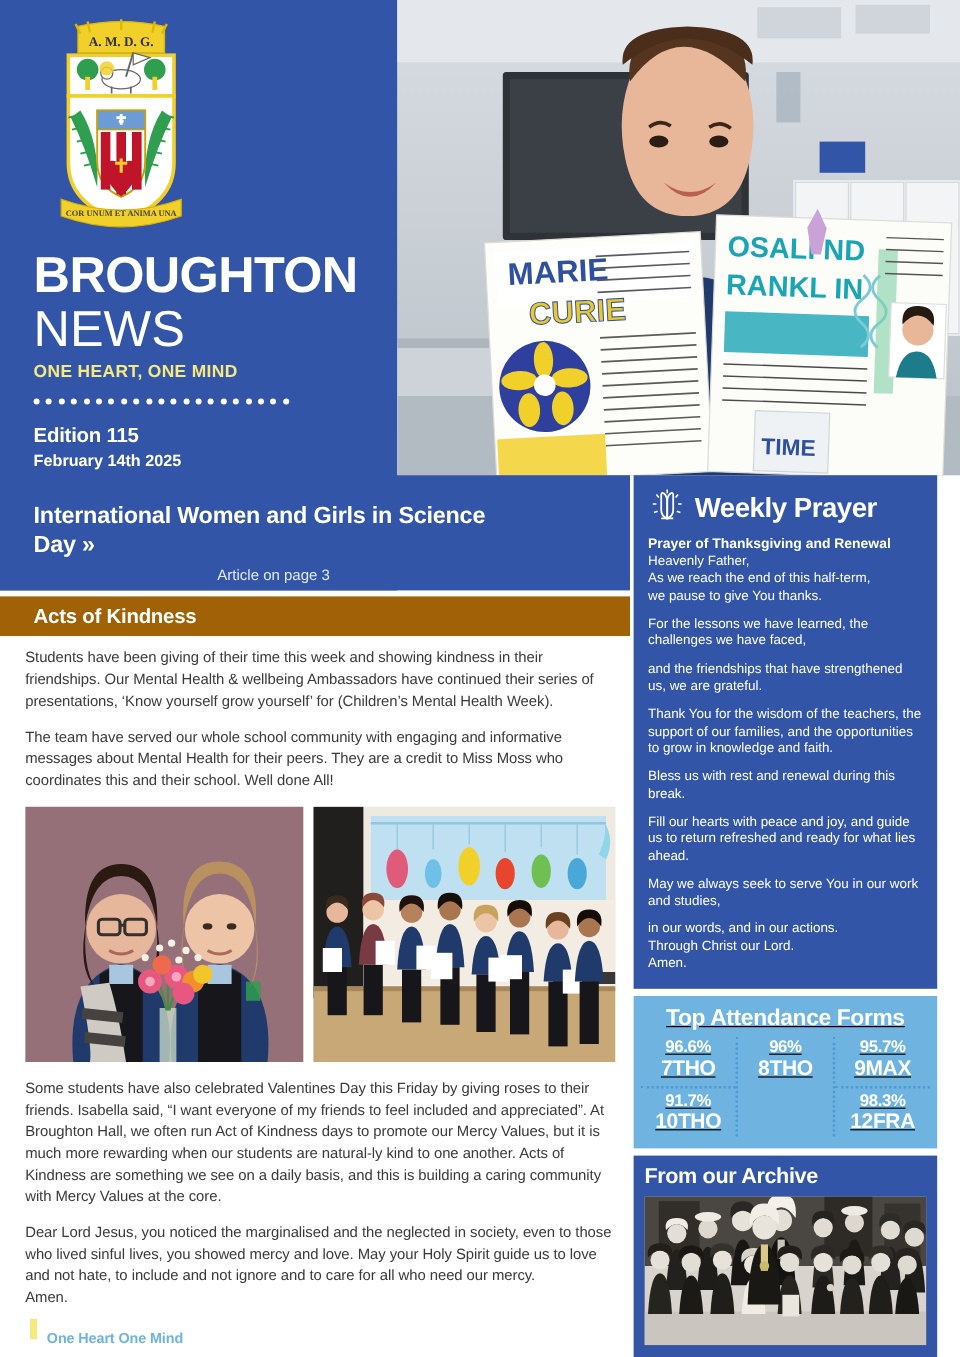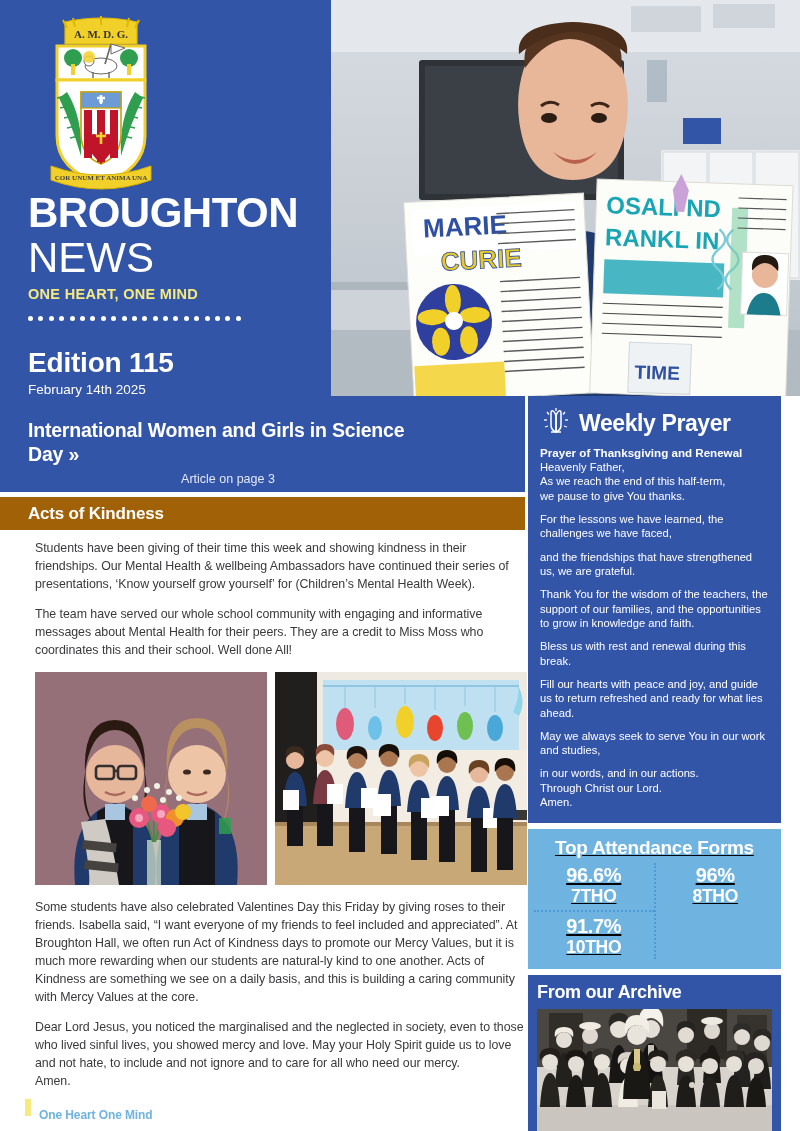--- a/index.html
+++ b/index.html
@@ -22,59 +22,59 @@
     overflow:hidden; background:#9aa6b4;
   }
   .hdr-headline-bar {
     position:absolute; left:0; top:396px; width:525px; height:96px;
     background:#3355a8; z-index:3;
   }
 
   
   .crest { position:absolute; left:45px; top:14px; width:112px; height:178px; }
 
-  .masthead { position:absolute; left:28px; top:192px; width:300px; z-index:4;}
+  .masthead { position:absolute; left:28px; top:208px; width:300px; z-index:4;}
   .m-broughton {
     font-size:42px; font-weight:bold; color:#fff; letter-spacing:-0.5px;
     line-height:1.0;
   }
   .m-news {
     font-size:42px; font-weight:300; color:#fff; letter-spacing:0px;
     line-height:1.05; margin-top:2px;
   }
   .m-tag {
     font-size:14.5px; font-weight:bold; color:#f5e97f; letter-spacing:0.3px;
     margin-top:6px;
   }
   .dot-rule { margin-top:14px; display:flex; gap:5.4px; }
   .dot-rule i { display:block; width:5px; height:5px; border-radius:50%; background:#fff; }
   .m-edition {
-    font-size:28px; font-weight:bold; color:#fff; margin-top:26px; letter-spacing:-0.2px;
-  }
-  .m-date { font-size:13.5px; color:#fff; margin-top:3px; font-weight:400;}
+    font-size:17px; font-weight:bold; color:#fff; margin-top:16px; letter-spacing:-0.2px;
+  }
+  .m-date { font-size:13.5px; color:#fff; margin-top:3px; font-weight:700;}
 
   .headline-wrap { position:absolute; left:28px; top:418px; width:400px; z-index:5; }
   .headline {
     font-size:19.5px; font-weight:bold; color:#fff; line-height:1.25;
     letter-spacing:-0.2px;
   }
   .headline-sub { font-size:12.5px; color:#e3e8f5; margin-top:5px;text-align:center; }
 
   
   .acts-banner {
     position:absolute; left:0; top:497px; width:525px; height:33px;
     background:#a16207; display:flex; align-items:center;
   }
   .acts-banner span {
     margin-left:28px; color:#fff; font-size:17px; font-weight:bold;
     letter-spacing:-0.2px;
   }
 
   
-  .article { position:absolute; left:35px; top:540px; width:492px; }
+  .article { position:absolute; left:21px; top:540px; width:492px; }
   .para {
     font-size:12.4px; line-height:1.45; color:#3a3a3c; margin-bottom:12px;
     letter-spacing:-0.05px;
   }
   .photo-row { display:flex; gap:8px; margin:4px 0 14px 0; }
   .ph { height:213px; overflow:hidden; position:relative; }
   .ph1 { width:232px; }
   .ph2 { width:252px; }
 
   
@@ -103,21 +103,21 @@
   }
   .attend-title {
     font-size:19px; font-weight:bold; color:#fff; text-align:center;
     letter-spacing:-0.3px; margin-bottom:4px;
   }
   .attend-grid { display:flex; }
   .att-col { flex:1; position:relative; }
   .att-col + .att-col { border-left:2.4px dotted #4e9ad4; }
   .att-cell { text-align:center; padding:1px 0 2px 0; }
   .att-cell + .att-cell { border-top:2.4px dotted #4e9ad4; margin-top:2px; padding-top:3px;}
-  .att-pct { font-size:20px; font-weight:bold; color:#fff; line-height:1.12; letter-spacing:-0.3px;}
+  .att-pct { font-size:14px; font-weight:bold; color:#fff; line-height:1.12; letter-spacing:-0.3px;}
   .att-form { font-size:17.5px; font-weight:bold; color:#fff; line-height:1.12; letter-spacing:-0.3px;}
 
   .archive-box {
     background:#3355a8; width:253px; margin-left:3px; margin-top:6px;
     padding:7px 9px 10px 9px;
   }
   .archive-title { font-size:18px; font-weight:bold; color:#fff; letter-spacing:-0.3px; }
   .archive-photo {
     width:235px; height:124px; margin-top:6px; overflow:hidden;
     position:relative; background:#6e6e6e;
@@ -563,20 +563,30 @@
             <div class="att-pct">91.7%</div>
             <div class="att-form">10THO</div>
           </div>
         </div>
         <div class="att-col">
           <div class="att-cell">
             <div class="att-pct">96%</div>
             <div class="att-form">8THO</div>
           </div>
         </div>
+        <div class="att-col">
+          <div class="att-cell">
+            <div class="att-pct">95.7%</div>
+            <div class="att-form">9MAX</div>
+          </div>
+          <div class="att-cell">
+            <div class="att-pct">98.3%</div>
+            <div class="att-form">12FRA</div>
+          </div>
+        </div>
       </div>
     </div>
 
     <div class="archive-box">
       <div class="archive-title">From our Archive</div>
       <div class="archive-photo">
         <svg width="235" height="124" viewBox="0 0 235 124">
           <rect width="235" height="124" fill="#d8d4cd"></rect>
           <rect x="0" y="0" width="235" height="58" fill="#4a4641"></rect>
           <rect x="12" y="4" width="34" height="50" fill="#312e2a"></rect>

